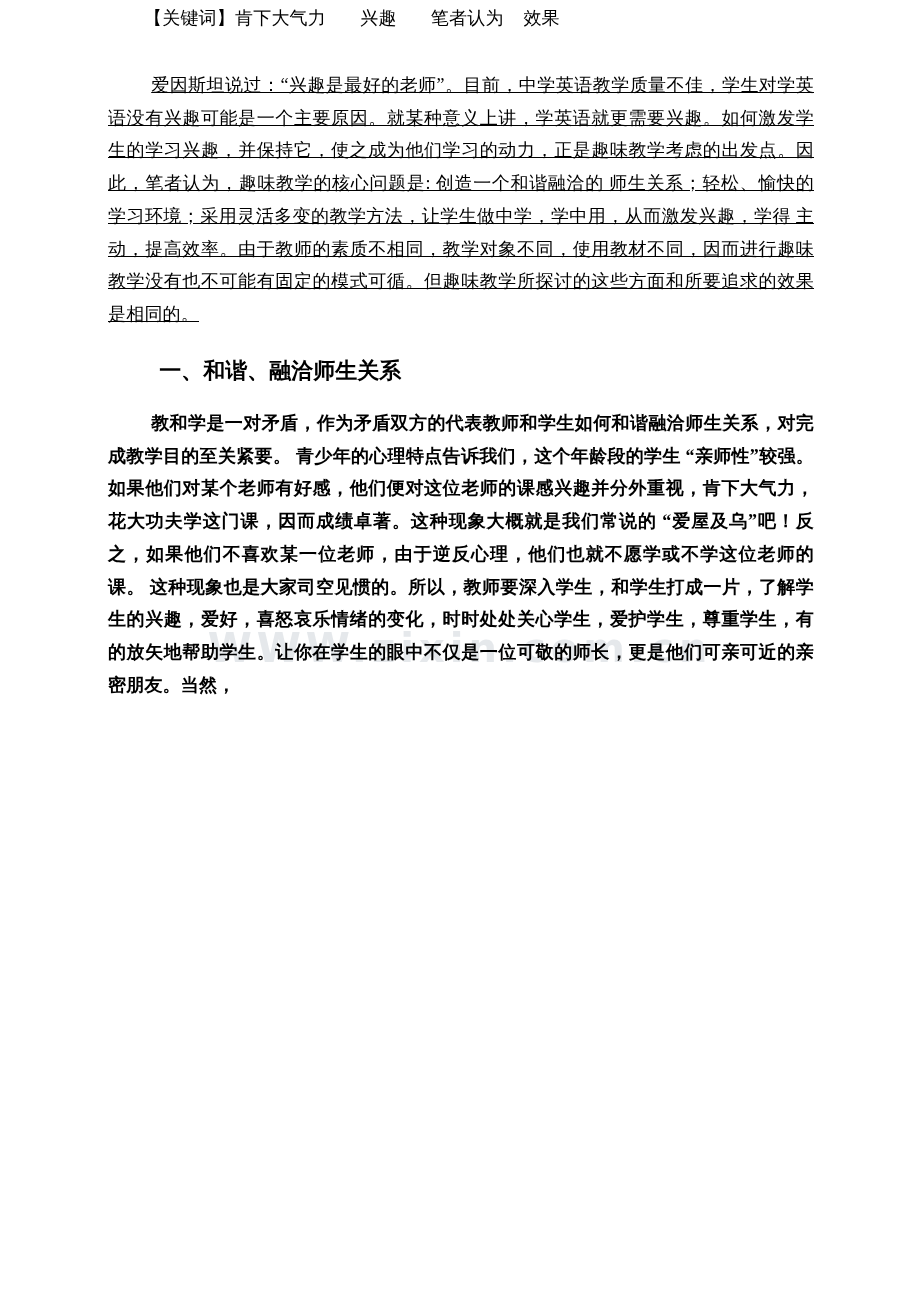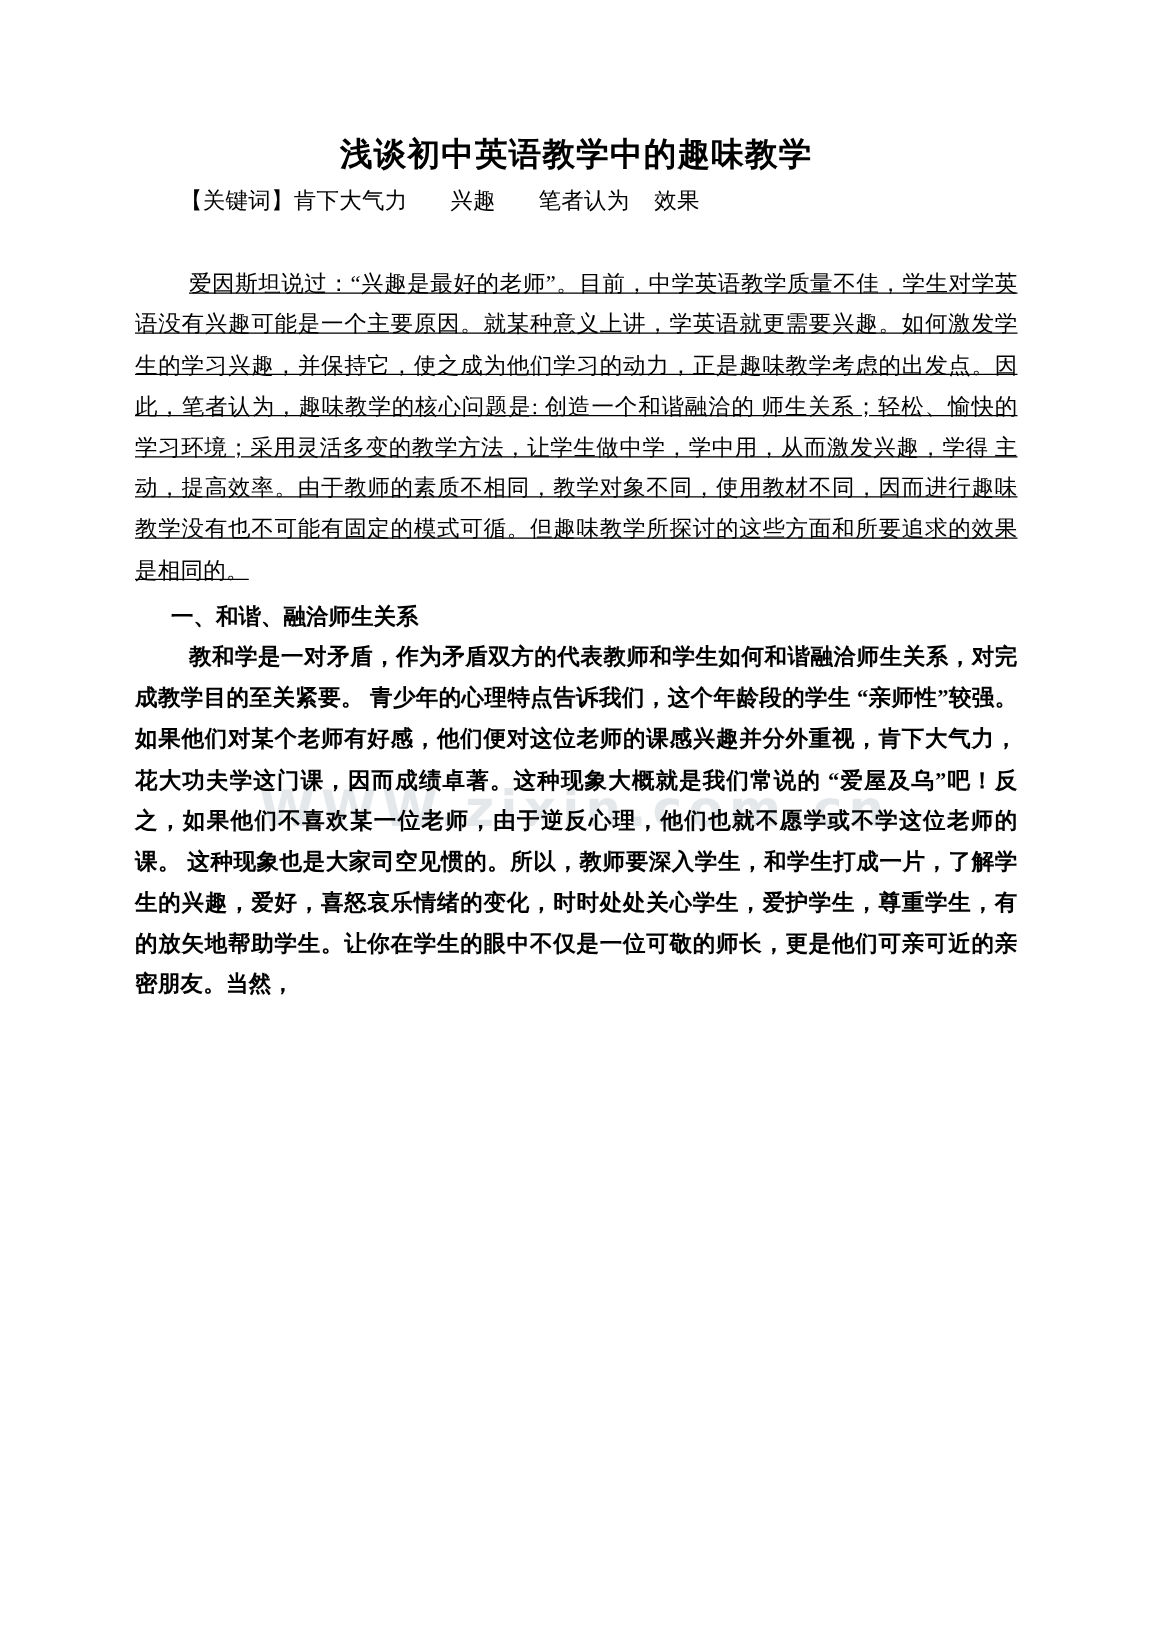--- a/index.html
+++ b/index.html
@@ -63,23 +63,23 @@
   p.keywords {
     padding-top: 2px;
     text-indent: 2em;
   }
   p.lead {
     padding-top: 34px;
     text-indent: 2.4em;
     text-decoration: underline;
   }
   h2.section-heading {
-    margin: 0;
+    margin: 16px;
     padding-top: 4px;
-    font-size: 18px;
+    font-size: 22px;
     font-weight: bold;
     font-family: Liberation Sans, sans-serif;
     text-indent: 1.6em;
     line-height: 1.82;
   }
   p.para {
     text-indent: 2.4em;
     font-weight: bold;
   }
   .kw-gap {
@@ -108,21 +108,20 @@
 </style>
 </head>
 <body>
 
 <div class="page">
 
   <div class="watermark">WWW.zixin.com.cn</div>
 
   <div class="content">
 
-    <h1 class="doc-title">浅谈初中英语教学中的趣味教学</h1>
 
 
 
     <p class="body-text keywords">
       <span>【关键词】</span><span>肯下大气力</span><span class="kw-gap"></span><span>兴趣</span><span class="kw-gap"></span><span>笔者认为</span><span class="kw-gap-sm"></span><span>效果</span>
     </p>
 
     <p class="body-text lead">爱因斯坦说过：“兴趣是最好的老师”。目前，中学英语教学质量不佳，学生对学英语没有兴趣可能是一个主要原因。就某种意义上讲，学英语就更需要兴趣。如何激发学生的学习兴趣，并保持它，使之成为他们学习的动力，正是趣味教学考虑的出发点。因此，笔者认为，趣味教学的核心问题是: 创造一个和谐融洽的 师生关系；轻松、愉快的学习环境；采用灵活多变的教学方法，让学生做中学，学中用，从而激发兴趣，学得 主动，提高效率。由于教师的素质不相同，教学对象不同，使用教材不同，因而进行趣味教学没有也不可能有固定的模式可循。但趣味教学所探讨的这些方面和所要追求的效果是相同的。</p>
 
     <h2 class="section-heading">一、和谐、融洽师生关系</h2>

